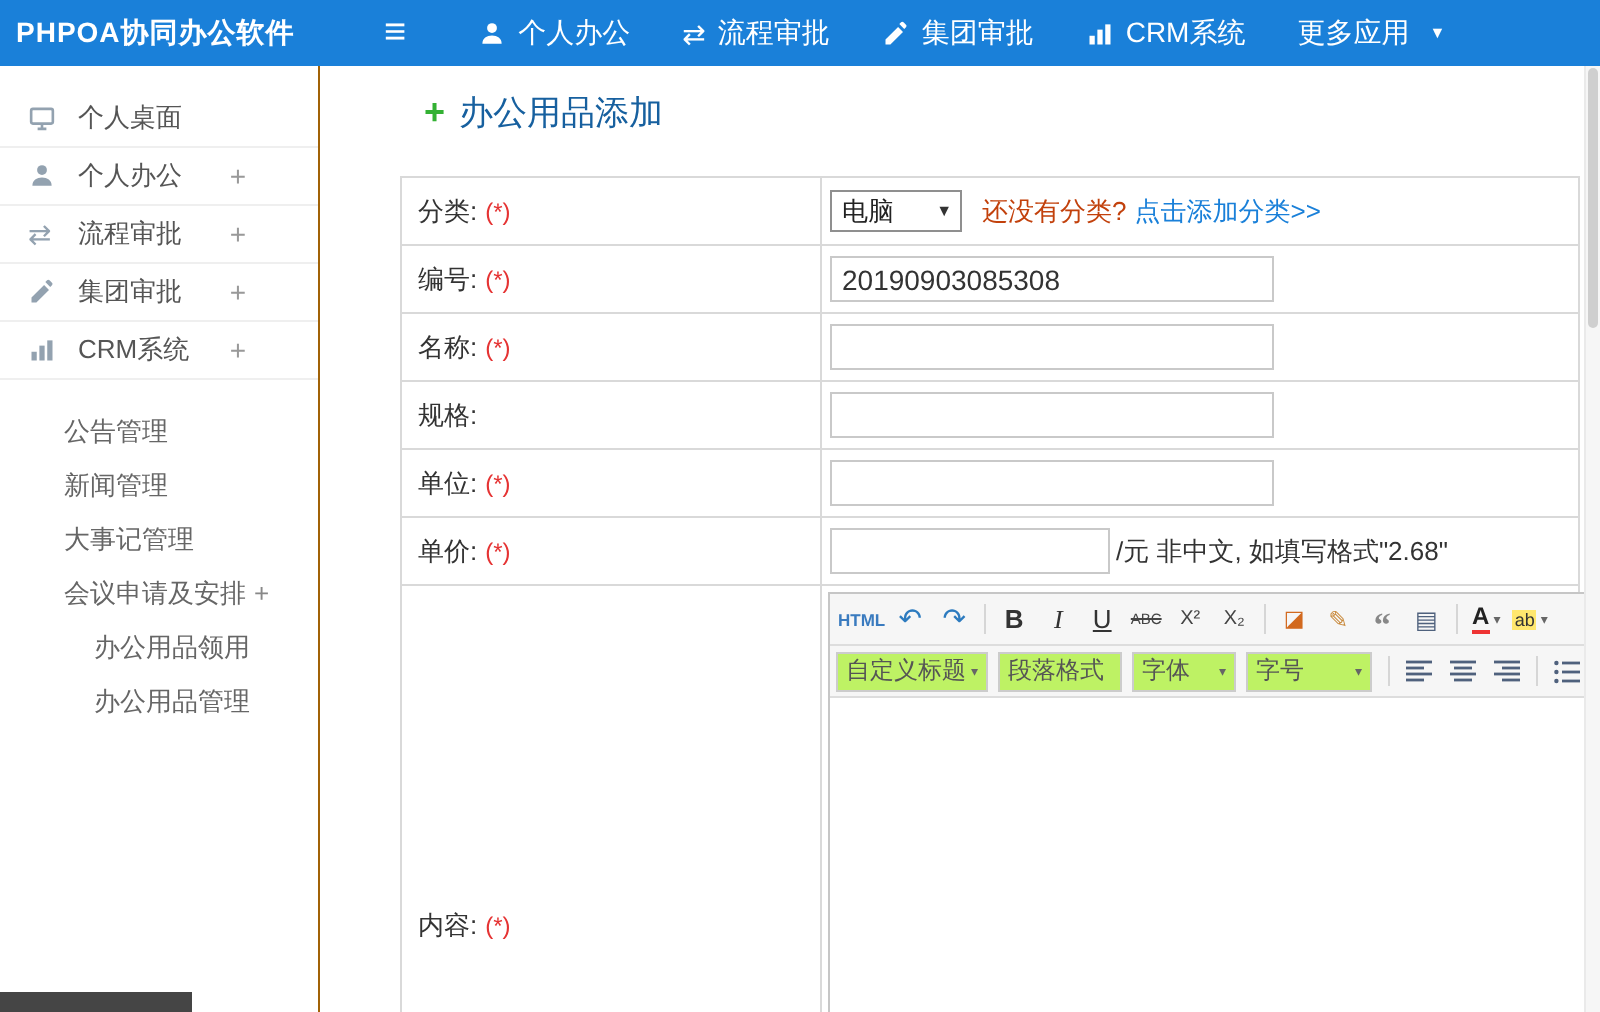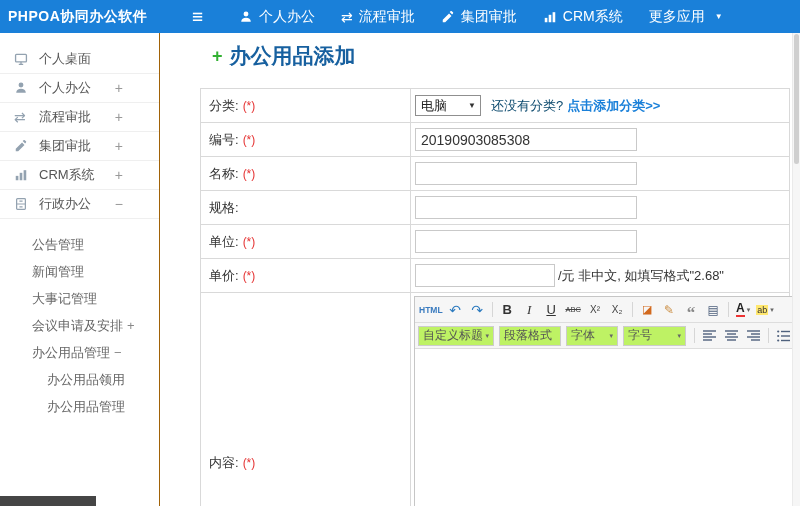--- a/index.html
+++ b/index.html
@@ -30,35 +30,35 @@
   .side-sub { padding-top:12px; }
   .sub-item { height:27px; line-height:27px; padding-left:32px; color:#666; cursor:pointer; white-space:nowrap; }
   .sub-exp { color:#888; margin-left:4px; }
   .sub-sub .sub-item { padding-left:47px; }
   .bottom-strip { position:absolute; left:0; bottom:0; width:96px; height:10px; background:#454545; }
 
   
   .content { flex:1; padding:0 10px 0 40px; overflow:hidden; }
   .page-title-row { display:flex; align-items:center; margin:13px 0 22px 12px; height:20px; }
   .plus-icon { color:#33b133; font-size:18px; font-weight:900; margin-right:7px; line-height:1; }
-  .page-title { font-size:21px; color:#17609f; font-weight:bold; }
+  .page-title { font-size:17px; color:#17609f; font-weight:normal; }
 
   
   .form-table { border:1px solid #d9d9d9; border-bottom:none; }
   .frow { display:flex; border-bottom:1px solid #d9d9d9; min-height:34px; }
   .fcell { display:flex; align-items:center; font-size:13px; color:#333; }
   .fcell.label { width:210px; flex-shrink:0; padding-left:8px; border-right:1px solid #d9d9d9; }
   .fcell.value { flex:1; padding:0 8px 0 4px; }
   .req { color:#e53333; font-style:normal; font-size:12px; margin-left:4px; }
   .txt { width:222px; height:23px; border:1px solid #c9c9c9; padding:1px 5px; font-size:14px; font-family:inherit; color:#333; outline:none; }
   .txt.price { width:140px; }
   .select-box { display:inline-flex; align-items:center; justify-content:space-between; min-width:66px; height:21px; border:1px solid #8f8f8f; background:#fff; padding:0 4px 0 5px; font-size:13px; color:#222; cursor:pointer; }
   .sel-caret { font-size:8px; color:#333; margin-left:12px; }
-  .hint { margin-left:10px; color:#0c4a6e; }
-  .link { color:#1a80d9; text-decoration:none; margin-left:4px; cursor:pointer;font-weight:bold; }
+  .hint { margin-left:10px; color:#c2410c; }
+  .link { color:#1a80d9; text-decoration:none; margin-left:4px; cursor:pointer; }
   .suffix { margin-left:3px; color:#333; }
 
   
   .frow.content-row { height:340px; border-bottom:none; }
   .fcell.value.editor-cell { align-items:flex-start; padding:3px; }
   .editor { flex:1; border:1px solid #c6c6c6; background:#fff; }
   .toolbar { display:flex; align-items:center; height:26px; padding:0 3px; background:#f6f6f6; border-bottom:1px solid #ddd; gap:1px; }
   .tbtn { display:inline-flex; align-items:center; justify-content:center; min-width:21px; height:21px; border:0; background:transparent; border-radius:2px; cursor:pointer; font-family:inherit; color:#333; padding:0 1px; }
   .tsep { width:1px; height:15px; background:#d6d6d6; margin:0 3px; flex-shrink:0; }
   .g-html { font-size:8.5px; font-weight:bold; color:#3a7bbf; }
@@ -172,37 +172,26 @@
         <span class="sicon">
           <svg width="14" height="14" viewBox="0 0 16 16" fill="currentColor">
               <rect x="2" y="9" width="3" height="5"></rect>
               <rect x="6.5" y="5.5" width="3" height="8.5"></rect>
               <rect x="11" y="2.5" width="3" height="11.5"></rect>
             </svg>
         </span>
         <span class="slabel">CRM系统</span>
         <span class="exp">+</span>
       </div>
-      <div class="l1">
-        <span class="sicon">
-          <svg width="14" height="14" viewBox="0 0 16 16" fill="none" stroke="currentColor" stroke-width="1.4">
-              <rect x="3" y="1.8" width="10" height="12.4" rx="1"></rect>
-              <path d="M3 8h10M6.2 4.8h3.6M6.2 11.2h3.6"></path>
-            </svg>
-        </span>
-        <span class="slabel">行政办公</span>
-        <span class="exp">−</span>
-      </div>
 
       <div class="side-sub">
         <div class="sub-item"><span>公告管理</span></div>
         <div class="sub-item"><span>新闻管理</span></div>
         <div class="sub-item"><span>大事记管理</span></div>
         <div class="sub-item"><span>会议申请及安排</span><span class="sub-exp">+</span></div>
-        <div class="sub-item"><span>办公用品管理</span><span class="sub-exp">−</span></div>
         <div class="sub-sub">
           <div class="sub-item"><span>办公用品领用</span></div>
           <div class="sub-item"><span>办公用品管理</span></div>
         </div>
       </div>
 
       <div class="bottom-strip"></div>
     </aside>
 
     <main class="content">

